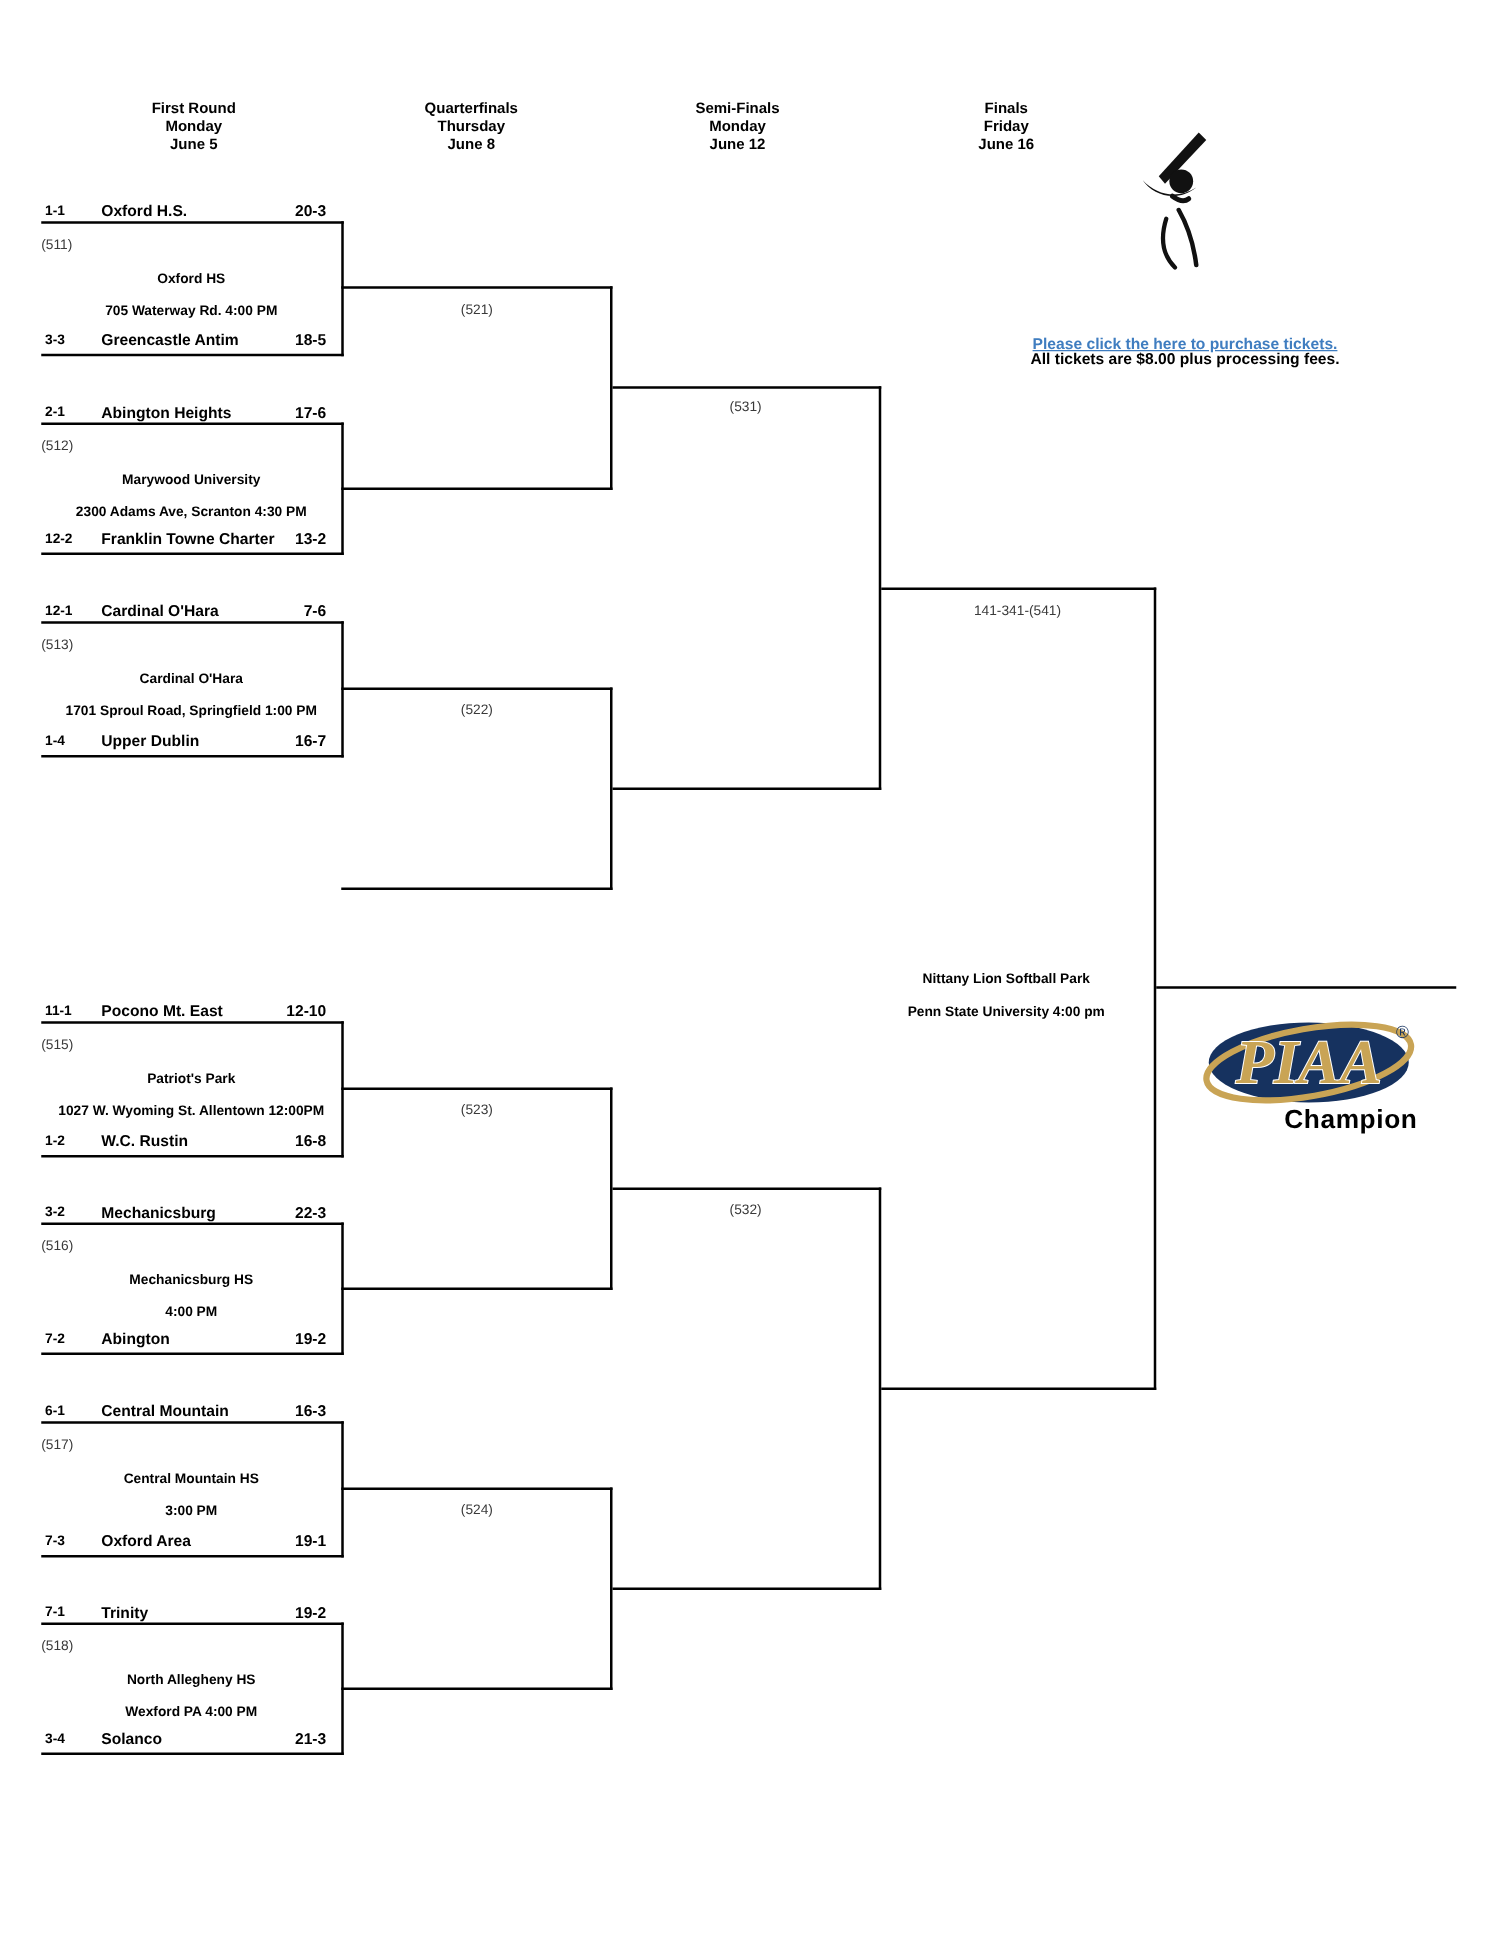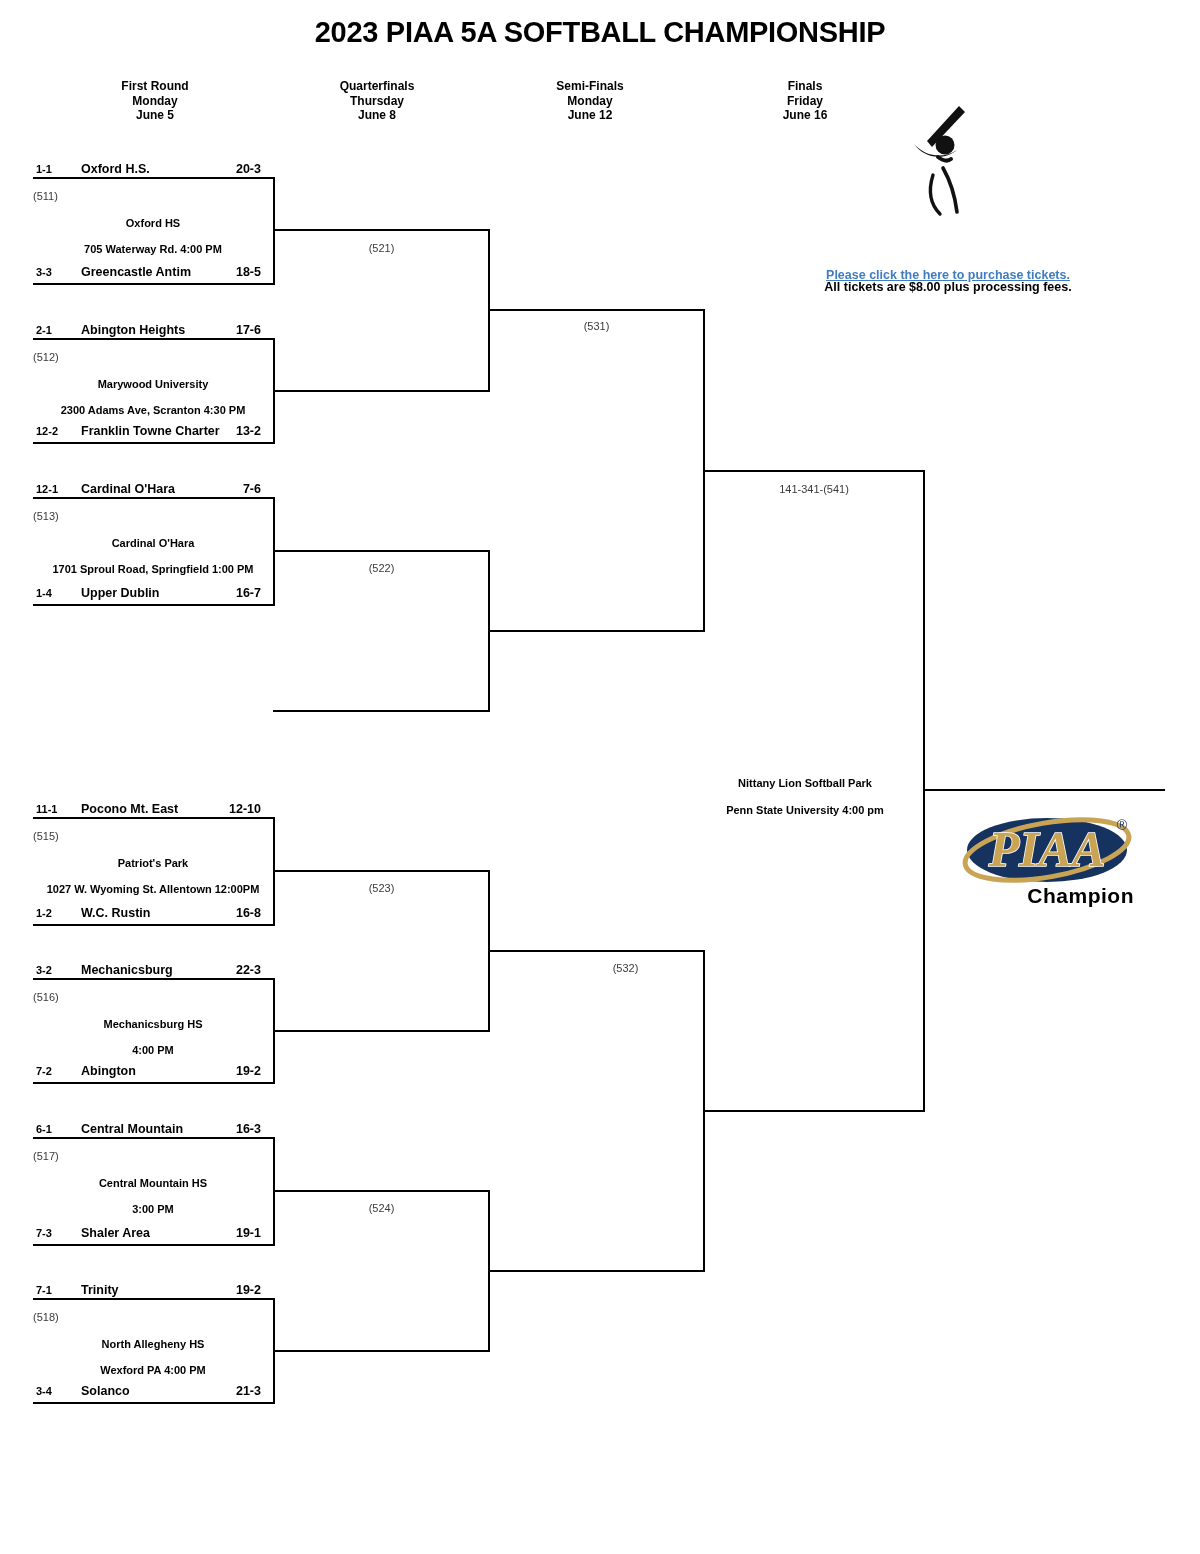--- a/index.html
+++ b/index.html
@@ -29,21 +29,21 @@
 
   .hline{position:absolute;height:2px;background:#000;}
   .vline{position:absolute;width:2px;background:#000;}
 
   .conn-label{position:absolute;text-align:center;font-size:11px;color:#3a3a3a;}
   .ql-1{left:273px;width:217px;top:242px;}
   .ql-2{left:273px;width:217px;top:562px;}
   .ql-3{left:273px;width:217px;top:882px;}
   .ql-4{left:273px;width:217px;top:1202px;}
   .sl-1{left:490px;width:213px;top:320px;}
-  .sl-2{left:490px;width:213px;top:962px;padding-left:29px;}
+  .sl-2{left:490px;width:213px;top:962px;}
   .fl{left:705px;width:218px;top:483px;}
 
   .note{position:absolute;left:690px;width:230px;text-align:center;
         font-size:11px;font-weight:bold;white-space:nowrap;}
   .note-1{top:777px;} .note-2{top:804px;}
 
   .tix-info{position:absolute;left:790px;top:240px;width:316px;text-align:center;
             font-size:12.5px;font-weight:bold;margin-top:40px;}
   .tix-link{position:absolute;left:790px;top:268px;width:316px;text-align:center;
             font-size:12.5px;font-weight:bold;color:#3f7dc0;
@@ -52,21 +52,20 @@
   .batter-svg{position:absolute;left:893px;top:100px;}
   .piaa-svg{position:absolute;left:962px;top:813px;}
   .champ-label{position:absolute;left:962px;top:884px;width:172px;text-align:right;
                font-size:21px;font-weight:bold;letter-spacing:0.5px;}
 </style>
 </head>
 <body>
 
 <div class="page">
 
-  <div class="title">2023 PIAA 5A SOFTBALL CHAMPIONSHIP</div>
 
   <div class="round-header rh-1">
     <div>First Round</div>
     <div>Monday</div>
     <div>June 5</div>
   </div>
   <div class="round-header rh-2">
     <div>Quarterfinals</div>
     <div>Thursday</div>
     <div>June 8</div>
@@ -179,21 +178,21 @@
     <div class="team-row top-row">
       <span class="seed">6-1</span>
       <span class="tname">Central Mountain</span>
       <span class="rec">16-3</span>
     </div>
     <div class="gameno">(517)</div>
     <div class="venue v1">Central Mountain HS</div>
     <div class="venue v2">3:00 PM</div>
     <div class="team-row bottom-row">
       <span class="seed">7-3</span>
-      <span class="tname">Shaler Area</span>
+      <span class="tname">Oxford Area</span>
       <span class="rec">19-1</span>
     </div>
   </div>
 
   <div class="match" style="top:1298px;height:106px">
     <div class="team-row top-row">
       <span class="seed">7-1</span>
       <span class="tname">Trinity</span>
       <span class="rec">19-2</span>
     </div>

